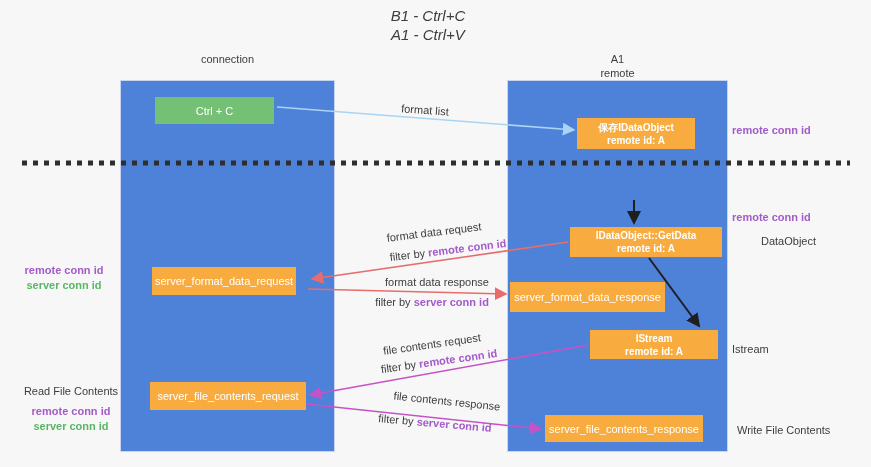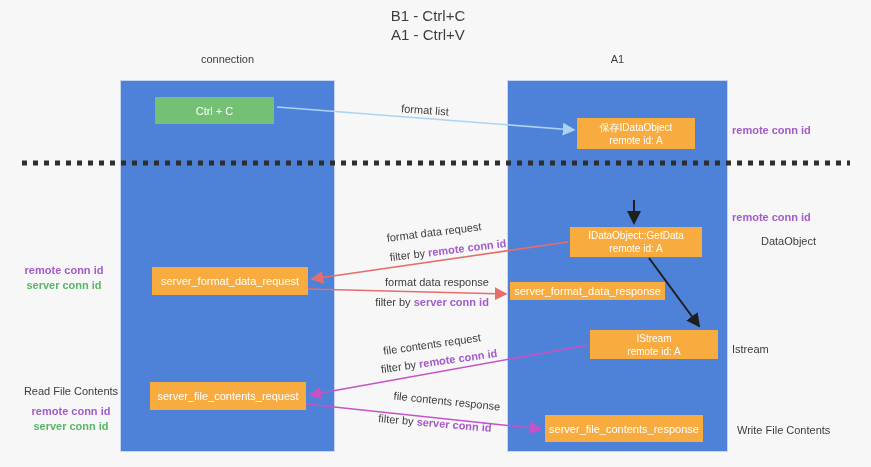--- a/index.html
+++ b/index.html
@@ -1,20 +1,20 @@
 <!DOCTYPE html>
 <html style="--bg: #f7f7f7; --panel-blue: #4e82d8; --box-green: #74c176; --box-orange: #f8ac40; --arrow-blue: #a9d4f2; --arrow-black: #1f1f1f; --arrow-red: #e76d6d; --arrow-magenta: #c653c6; --purple: #a35bc9; --green-text: #58b766; --ink: #3d3d3d; --dash: #2e2e2e;"><head>
 <meta charset="utf-8">
 <style>
   html,body{margin:0;padding:0;}
   body{font-family:"Liberation Sans",sans-serif;background:var(--bg,#f7f7f7);}
   #stage{position:relative;width:871px;height:467px;background:var(--bg,#f7f7f7);overflow:hidden;}
 
   .title-block{position:absolute;left:428px;top:6px;transform:translateX(-50%);
-    text-align:center;font-size:15px;line-height:19px;color:var(--ink,#3d3d3d);}
+    text-align:center;font-size:15px;line-height:19px;color:var(--ink,#3d3d3d);font-style:italic;}
 
   .panel{position:absolute;top:80px;height:372px;background:var(--panel-blue,#4e82d8);
     border:1px solid #c9d4f0;box-sizing:border-box;z-index:1;}
   .panel-left{left:120px;width:215px;}
   .panel-right{left:507px;width:221px;}
 
   .lane-header{position:absolute;text-align:center;font-size:11px;line-height:14px;
     color:var(--ink,#3d3d3d);z-index:3;}
 
   #arrows{position:absolute;left:0;top:0;z-index:2;}
@@ -26,21 +26,21 @@
   .mk-blue{fill:var(--arrow-blue,#a9d4f2);}
   .mk-black{fill:var(--arrow-black,#1f1f1f);}
   .mk-red{fill:var(--arrow-red,#e76d6d);}
   .mk-magenta{fill:var(--arrow-magenta,#c653c6);}
 
   .node{position:absolute;display:flex;flex-direction:column;align-items:center;
     justify-content:center;color:#fff;text-align:center;z-index:3;box-sizing:border-box;
     white-space:nowrap;}
   .node.green{background:var(--box-green,#74c176);}
   .node.orange{background:var(--box-orange,#f8ac40);}
-  .node .l1,.node .l2{line-height:13px;}
+  .node .l1,.node .l2{line-height:13px;font-weight:bold;}
   .fs11{font-size:11px;}
   .fs10{font-size:10px;}
 
   .flabel{position:absolute;font-size:11px;color:var(--ink,#3d3d3d);white-space:nowrap;
     transform:translate(-50%,-50%) rotate(var(--rot,0deg));z-index:3;}
   .side-label{position:absolute;font-size:11px;color:var(--ink,#3d3d3d);
     white-space:nowrap;z-index:3;}
   .purple{color:var(--purple,#a35bc9);font-weight:bold;}
   .greentext{color:var(--green-text,#58b766);font-weight:bold;}
   .center{text-align:center;}
@@ -54,20 +54,21 @@
   <div class="title-block">
     <div>B1 - Ctrl+C</div>
     <div>A1 - Ctrl+V</div>
   </div>
 
   <div class="lane-header" style="left:120px;top:52px;width:215px;">
     <div>connection</div>
   </div>
   <div class="lane-header" style="left:507px;top:52px;width:221px;">
     <div>A1</div>
+    <div>remote</div>
   </div>
 
   <div class="panel panel-left"></div>
   <div class="panel panel-right"></div>
 
   <svg id="arrows" width="871" height="467">
     <defs>
       <marker id="ar-blue" markerWidth="8" markerHeight="8" refX="7" refY="4" orient="auto">
         <path class="mk-blue" d="M0,0 L8,4 L0,8 z"></path>
         </marker>
@@ -94,30 +95,30 @@
   <div class="node green fs11" style="left:155px;top:97px;width:119px;height:27px;">
     <span>Ctrl + C</span>
   </div>
 
   <div class="node orange fs10" style="left:577px;top:118px;width:118px;height:31px;">
     <span class="l1">保存IDataObject</span>
     <span class="l2">remote id: A</span>
   </div>
 
 
-  <div class="node orange fs10" style="left:570px;top:227px;width:132px;height:30px;align-items:center;">
+  <div class="node orange fs10" style="left:570px;top:227px;width:152px;height:30px;align-items:center;">
     <span class="l1">IDataObject::GetData</span>
     <span class="l2">remote id: A</span>
   </div>
 
-  <div class="node orange fs11" style="left:152px;top:267px;width:156px;height:28px;">
+  <div class="node orange fs11" style="left:152px;top:267px;width:144px;height:28px;">
     <span>server_format_data_request</span>
   </div>
 
-  <div class="node orange fs11" style="left:510px;top:282px;width:155px;height:18px;text-align:right;">
+  <div class="node orange fs11" style="left:510px;top:282px;width:155px;height:30px;text-align:right;">
     <span>server_format_data_response</span>
   </div>
 
   <div class="node orange fs10" style="left:590px;top:330px;width:128px;height:29px;">
     <span class="l1">IStream</span>
     <span class="l2">remote id: A</span>
   </div>
 
   <div class="node orange fs11" style="left:545px;top:415px;width:158px;height:27px;">
     <span>server_file_contents_response</span>

